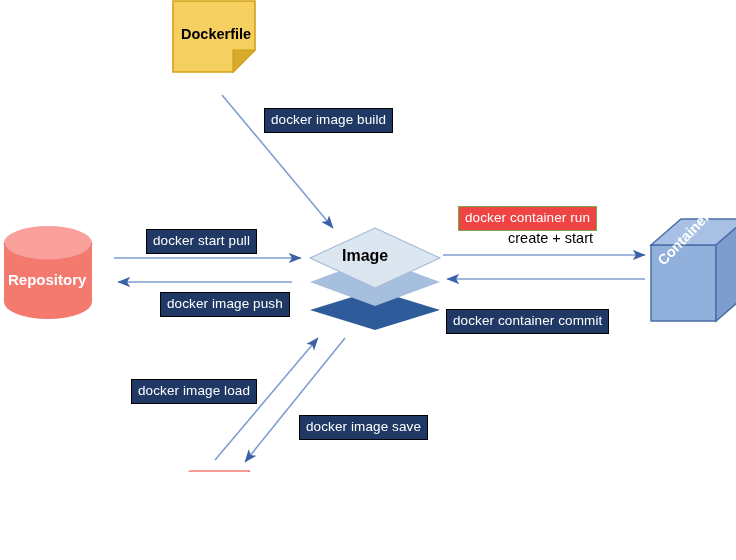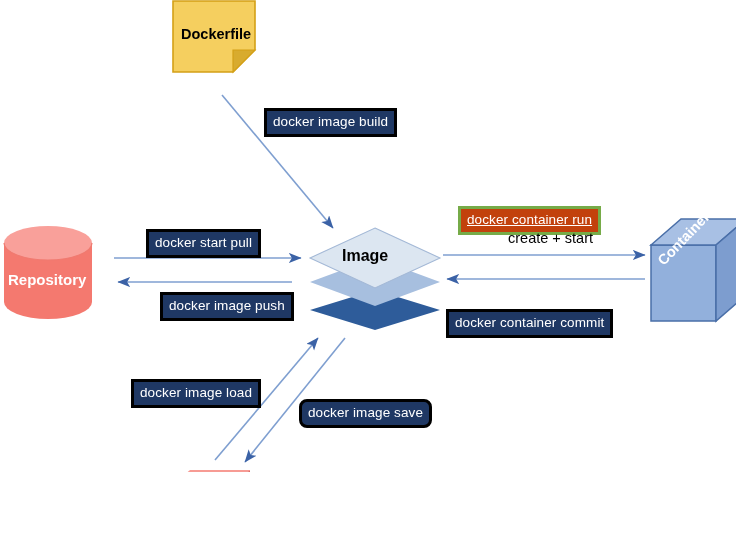--- a/index.html
+++ b/index.html
@@ -25,29 +25,28 @@
     height: 560px;
   }
 
   
   .cmd {
     position: absolute;
     font-size: 13.5px;
     line-height: 1;
     color: #ffffff;
     background: #1f3864;
-    border: 3px solid #000000;
+    border: 1px solid #000000;
     padding: 4px 6px 5px 6px;
     white-space: nowrap;
     letter-spacing: 0.1px;
   }
   .cmd.green {
-    background: #c2410c;
+    background: #ef4444;
     border-color: #76ab48;
-    text-decoration: underline;
   }
   .plain {
     position: absolute;
     font-size: 14.5px;
     line-height: 1;
     color: #000000;
     white-space: nowrap;
   }
 
   
@@ -161,15 +160,15 @@
   <div class="cmd" style="left:160px; top:292px;">docker image push</div>
 
   <div class="cmd green" style="left:458px; top:206px;">docker container run</div>
 
   <div class="plain" style="left:508px; top:231px;">create + start</div>
 
   <div class="cmd" style="left:446px; top:309px;">docker container commit</div>
 
   <div class="cmd" style="left:131px; top:379px;">docker image load</div>
 
-  <div class="cmd" style="left:299px; top:399px;border-radius:8px;">docker image save</div>
+  <div class="cmd" style="left:299px; top:415px;">docker image save</div>
 
 </div>
 
 </body></html>

